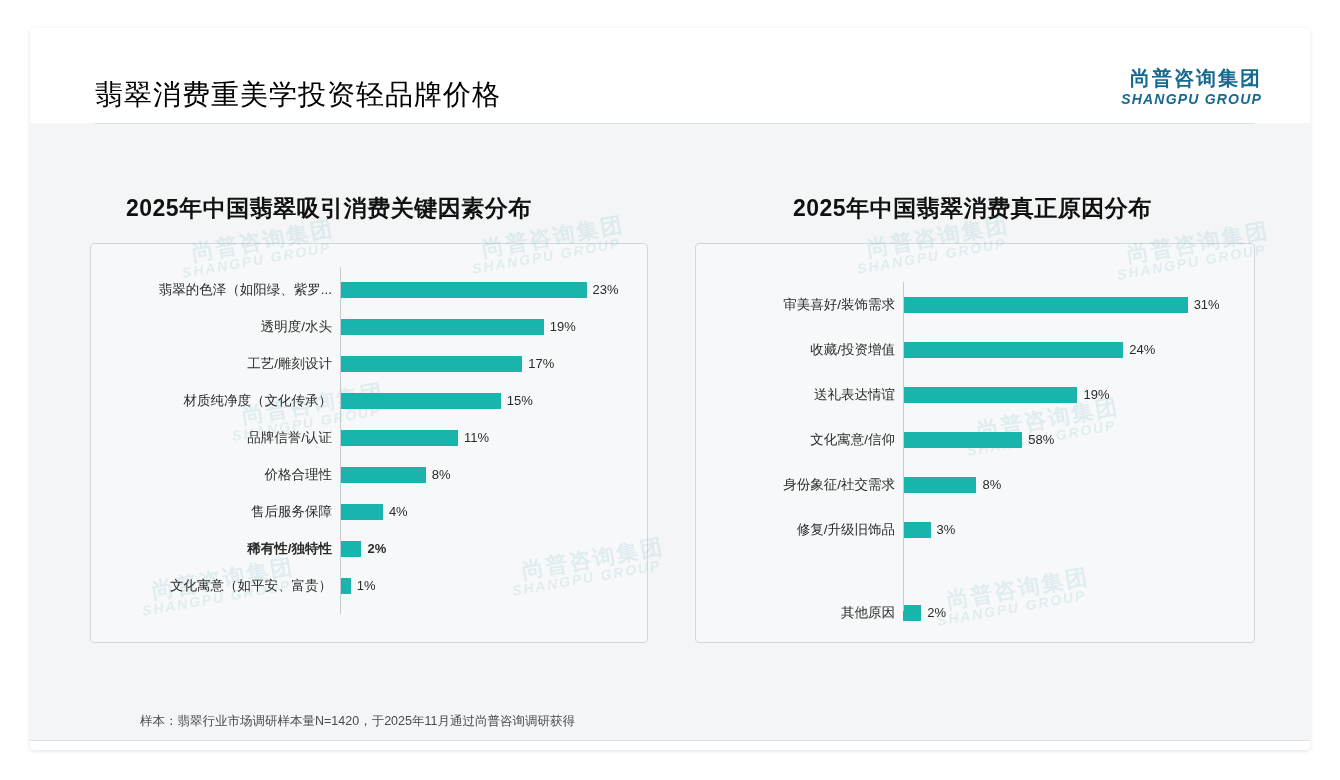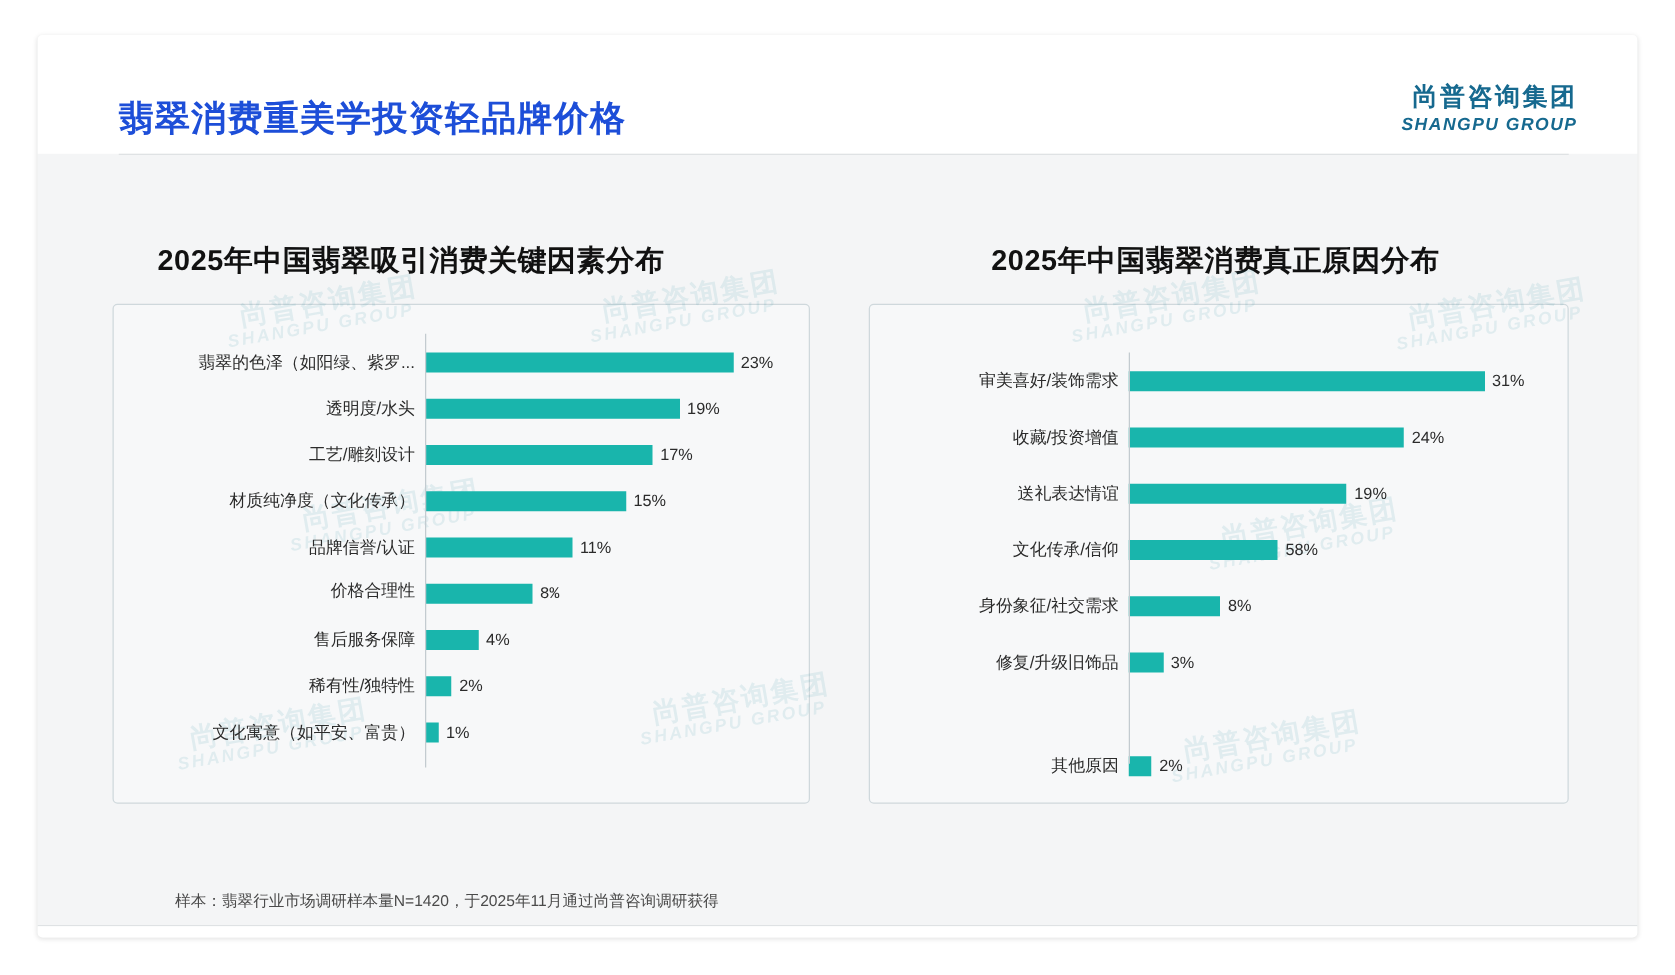--- a/index.html
+++ b/index.html
@@ -31,22 +31,22 @@
     width: 100%;
     height: 95px;
     background: #ffffff;
     box-sizing: border-box;
   }
   .header-title {
     position: absolute;
     left: 65px;
     top: 48px;
     font-size: 28px;
-    font-weight: bold;
-    color: #1d4ed8;
+    font-weight: normal;
+    color: #000000;
     letter-spacing: 1px;
   }
   .logo {
     position: absolute;
     right: 48px;
     top: 38px;
     text-align: right;
     color: #1a6f9c;
   }
   .logo-cn {
@@ -226,31 +226,31 @@
         <div class="row" style="top: 146px; width: 100%;">
           <div class="row-label" style="right: 315px;">材质纯净度（文化传承）</div>
           <div class="bar" style="left: 249px; width: 160.8px; background: rgb(25, 181, 172);"></div>
           <div class="bar-value" style="left: 415.8px;">15%</div>
         </div>
         <div class="row" style="top: 183px; width: 100%;">
           <div class="row-label" style="right: 315px;">品牌信誉/认证</div>
           <div class="bar" style="left: 249px; width: 117.92px; background: rgb(25, 181, 172);"></div>
           <div class="bar-value" style="left: 372.92px;">11%</div>
         </div>
-        <div class="row" style="top: 220px; width: 100%; font-family: Liberation Mono, monospace;">
+        <div class="row" style="top: 220px; width: 100%;">
           <div class="row-label" style="right: 315px;">价格合理性</div>
           <div class="bar" style="left: 249px; width: 85.76px; background: rgb(25, 181, 172);"></div>
           <div class="bar-value" style="left: 340.76px;">8%</div>
         </div>
         <div class="row" style="top: 257px; width: 100%;">
           <div class="row-label" style="right: 315px;">售后服务保障</div>
           <div class="bar" style="left: 249px; width: 42.88px; background: rgb(25, 181, 172);"></div>
           <div class="bar-value" style="left: 297.88px;">4%</div>
         </div>
-        <div class="row" style="top: 294px; width: 100%;">
+        <div class="row" style="top: 294px; width: 100%; font-weight: bold;">
           <div class="row-label" style="right: 315px;">稀有性/独特性</div>
           <div class="bar" style="left: 249px; width: 21.44px; background: rgb(25, 181, 172);"></div>
           <div class="bar-value" style="left: 276.44px;">2%</div>
         </div>
         <div class="row" style="top: 331px; width: 100%;">
           <div class="row-label" style="right: 315px;">文化寓意（如平安、富贵）</div>
           <div class="bar" style="left: 249px; width: 10.72px; background: rgb(25, 181, 172);"></div>
           <div class="bar-value" style="left: 265.72px;">1%</div>
         </div>
         <div class="axis" style="left: 249px; top: 23px; height: 347px;"></div>
@@ -276,21 +276,21 @@
           <div class="row-label" style="right: 359px;">收藏/投资增值</div>
           <div class="bar" style="left: 207px; width: 220.364px; background: rgb(25, 181, 172);"></div>
           <div class="bar-value" style="left: 433.364px;">24%</div>
         </div>
         <div class="row" style="top: 140px; width: 100%;">
           <div class="row-label" style="right: 359px;">送礼表达情谊</div>
           <div class="bar" style="left: 207px; width: 174.455px; background: rgb(25, 181, 172);"></div>
           <div class="bar-value" style="left: 387.455px;">19%</div>
         </div>
         <div class="row" style="top: 185px; width: 100%;">
-          <div class="row-label" style="right: 359px;">文化传承/信仰</div>
+          <div class="row-label" style="right: 359px;">文化寓意/信仰</div>
           <div class="bar" style="left: 207px; width: 119.364px; background: rgb(25, 181, 172);"></div>
           <div class="bar-value" style="left: 332.364px;">58%</div>
         </div>
         <div class="row" style="top: 230px; width: 100%;">
           <div class="row-label" style="right: 359px;">身份象征/社交需求</div>
           <div class="bar" style="left: 207px; width: 73.4545px; background: rgb(25, 181, 172);"></div>
           <div class="bar-value" style="left: 286.455px;">8%</div>
         </div>
         <div class="row" style="top: 275px; width: 100%;">
           <div class="row-label" style="right: 359px;">修复/升级旧饰品</div>

